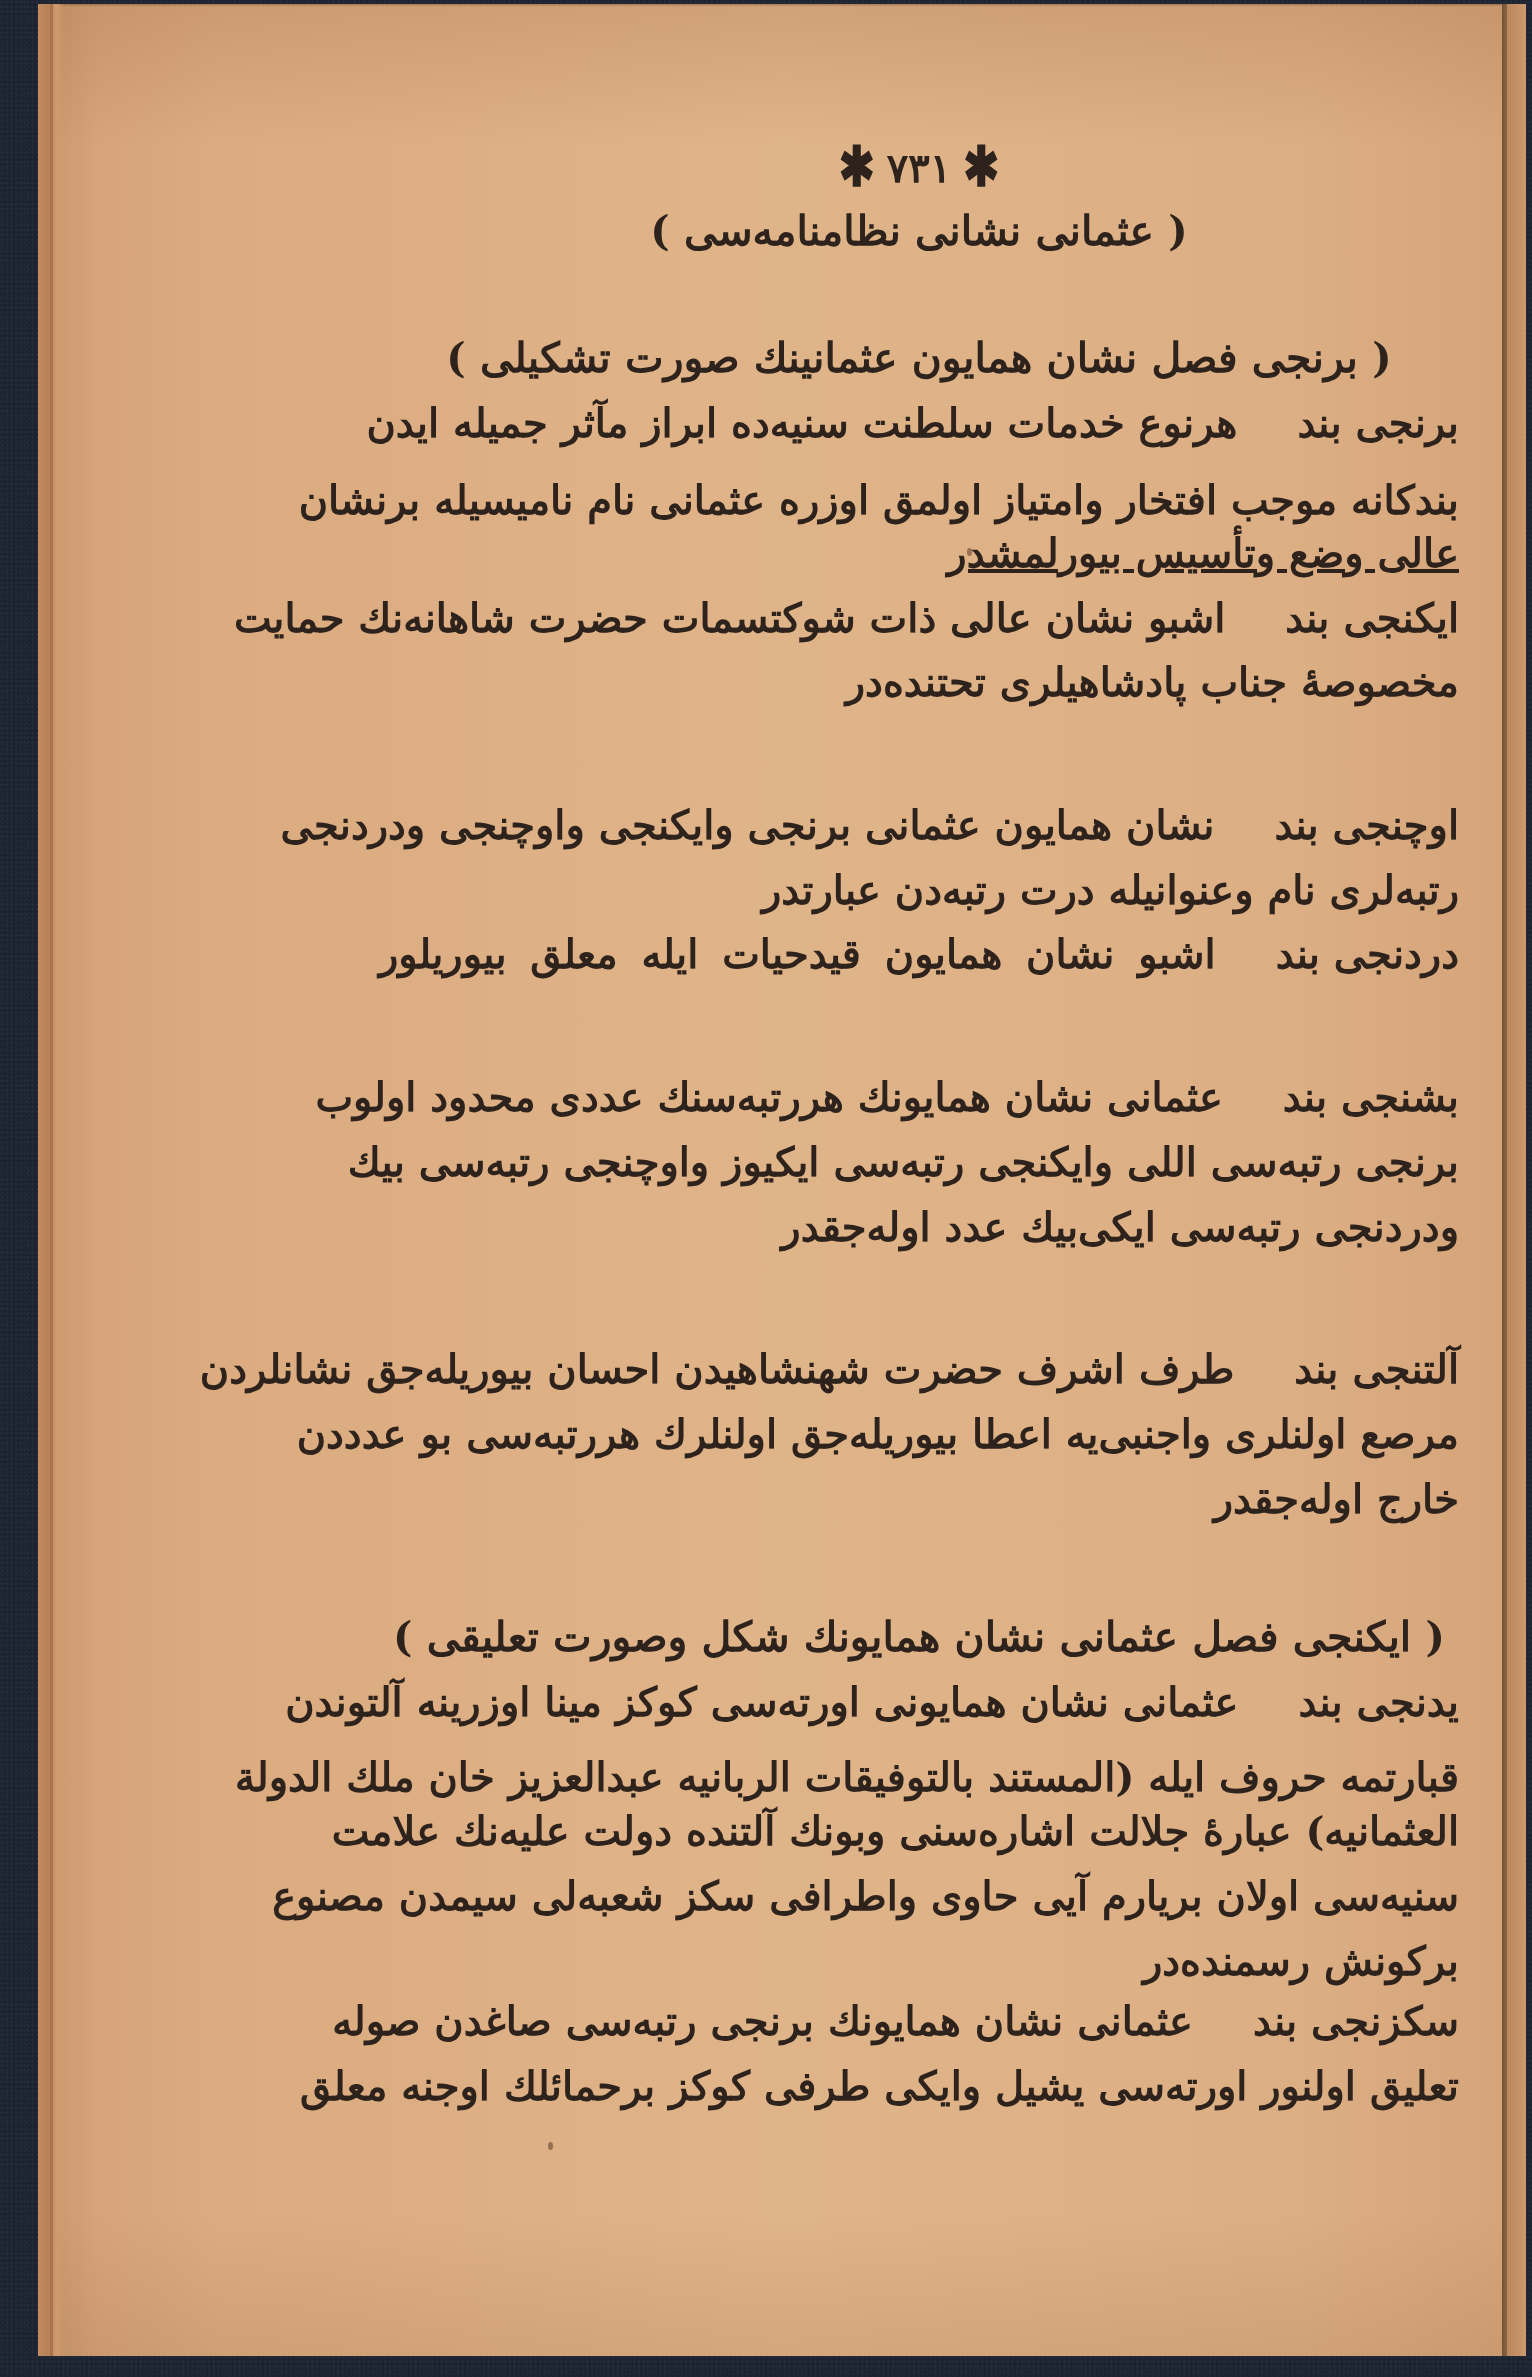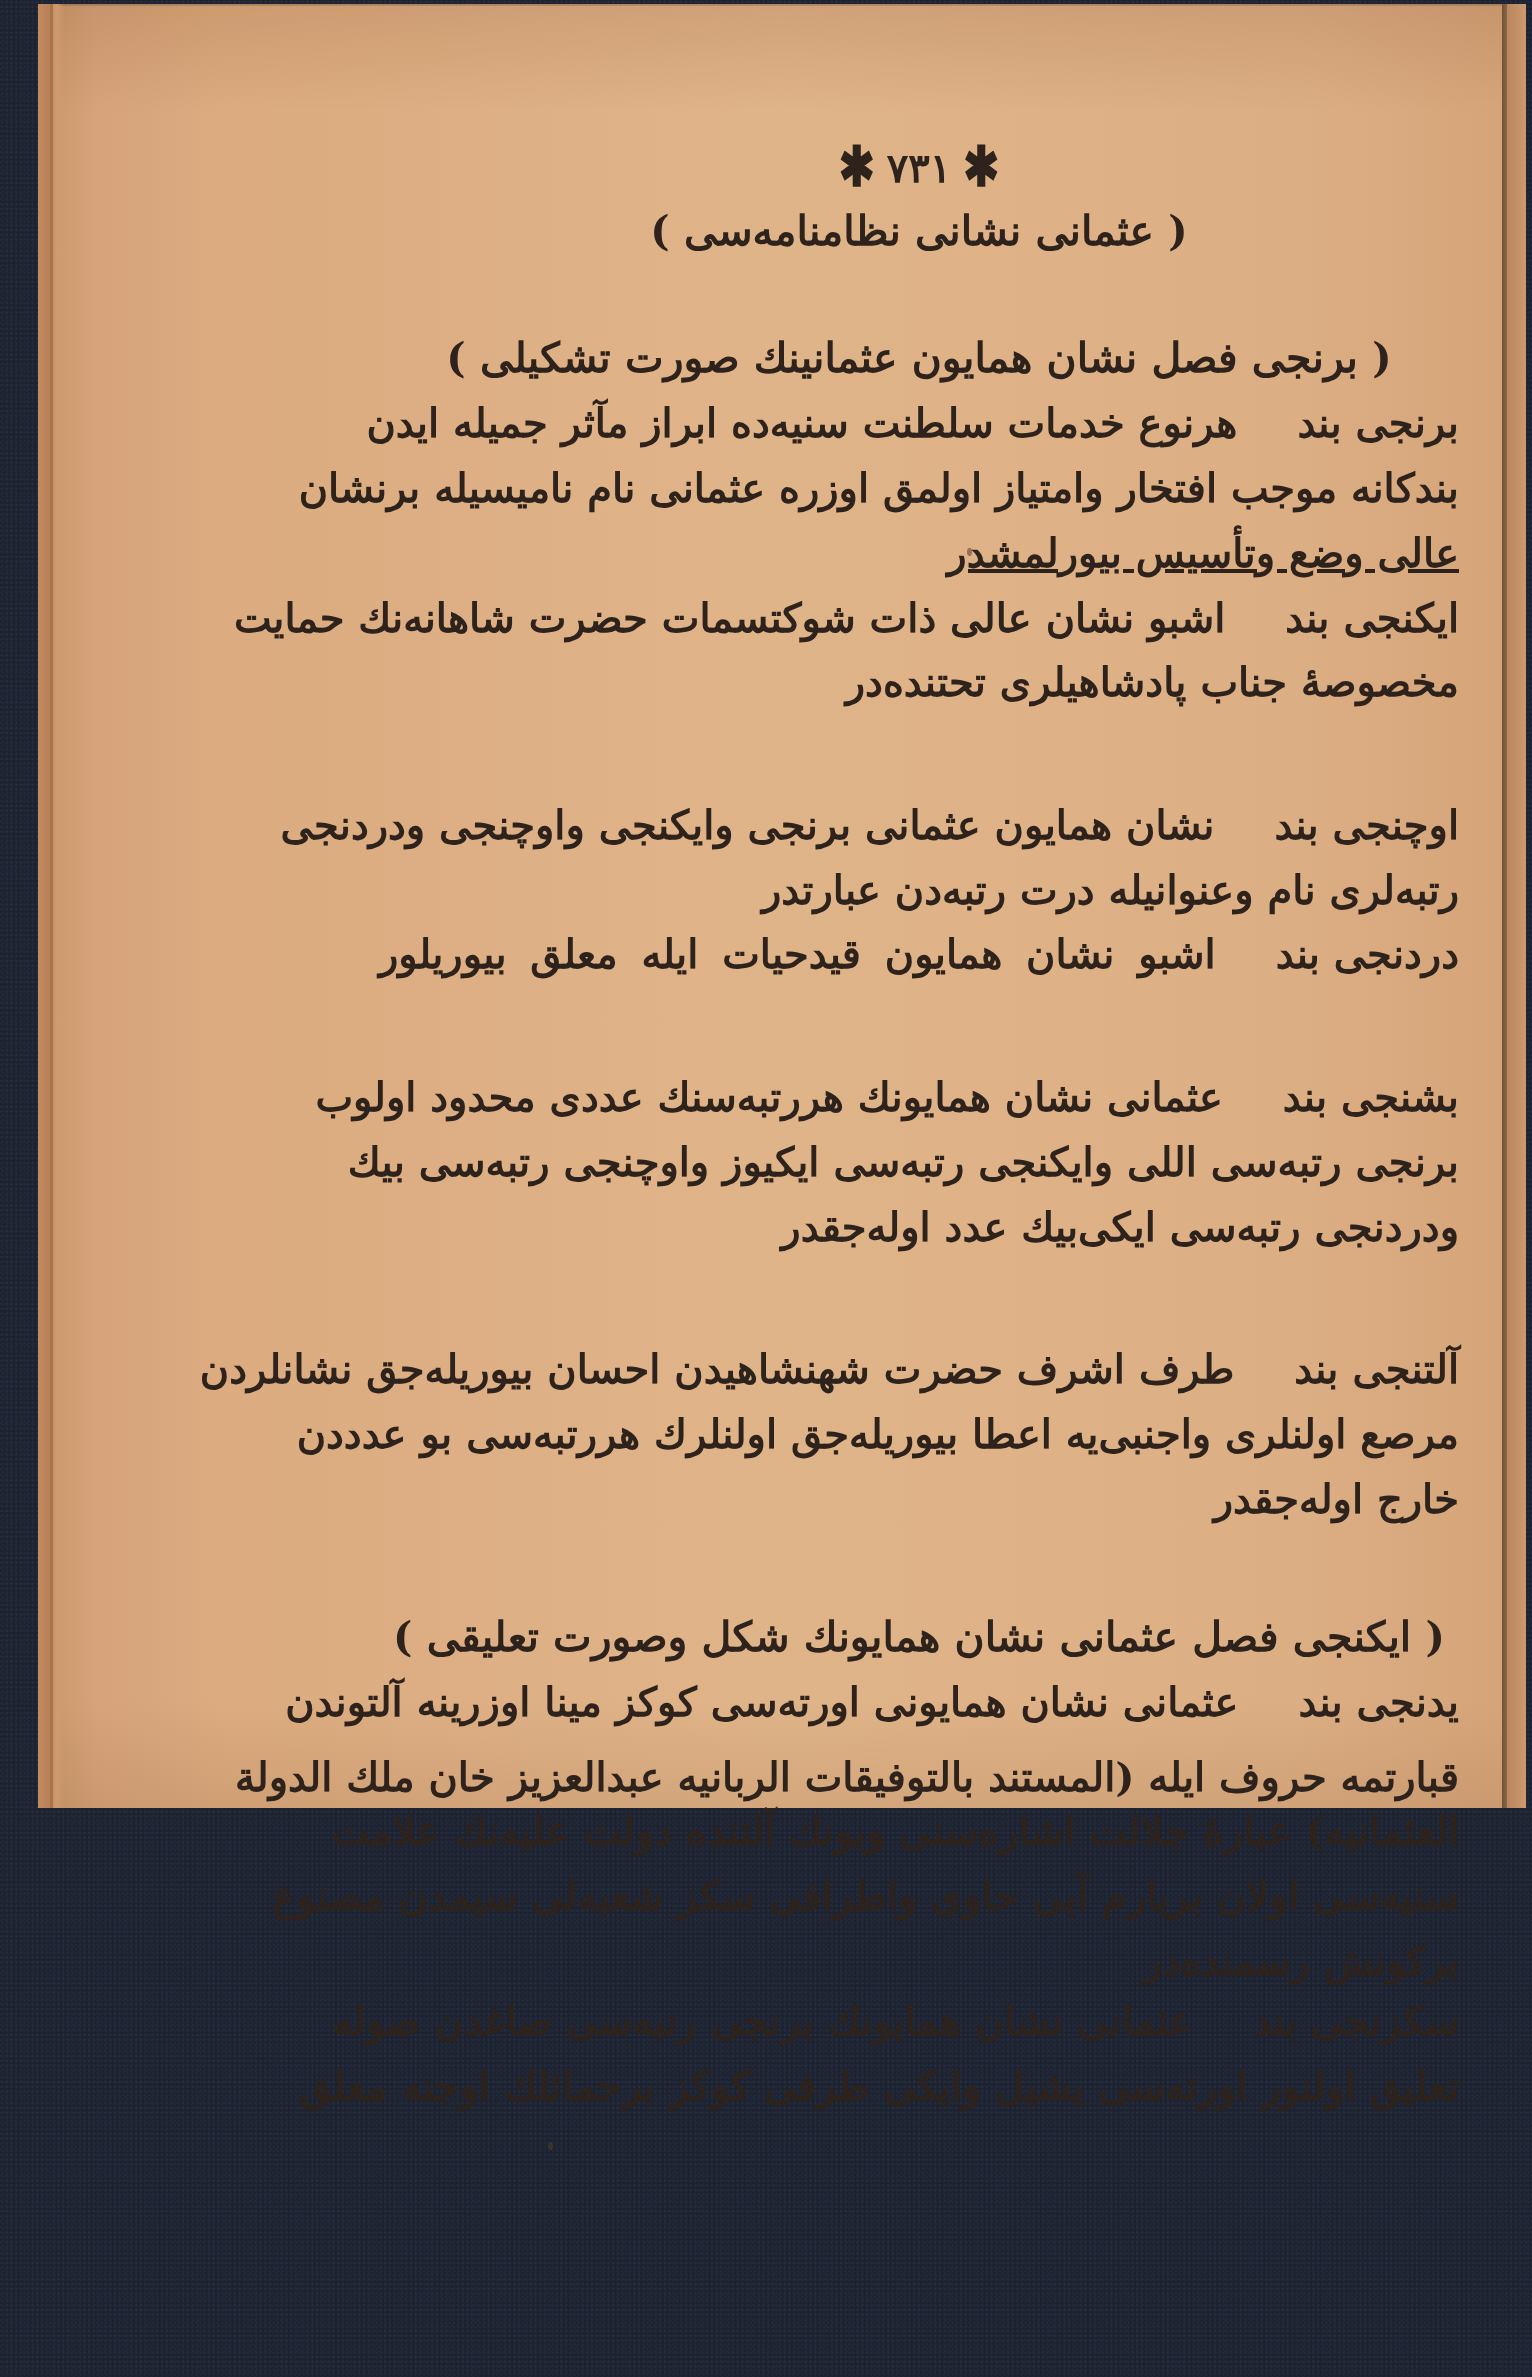--- a/index.html
+++ b/index.html
@@ -21,21 +21,21 @@
         radial-gradient(circle at 20% 30%, rgba(60,70,90,0.35) 0, transparent 1.7px),
         radial-gradient(circle at 70% 60%, rgba(60,70,90,0.35) 0, transparent 1.7px),
         #1c2230;
       background-size: 5.2px 5.2px, 4.3px 4.3px, auto;
     }
     .page {
       position: absolute;
       left: 38px;
       top: 3.5px;
       width: 1488px;
-      height: 1804px;
+      height: 2352px;
       background:
         linear-gradient(180deg, rgba(150,95,55,0.22) 0%, rgba(0,0,0,0) 6%, rgba(0,0,0,0) 94%, rgba(140,90,50,0.15) 100%),
         linear-gradient(90deg, #c8966a 0%, #d6a37a 4%, #dcab80 12%, #e0b489 50%, #dcae84 85%, #d5a378 100%);
       border-radius: 0 0 0 15.6px;
       box-shadow: inset 0 1.7px 0 rgba(80,50,30,0.25);
     }
     .page-edge-left {
       position: absolute;
       left: 0;
       top: 0;
@@ -159,21 +159,21 @@
       <span class="ornament">✱</span><span>٧٣١</span><span class="ornament">✱</span>
     </div>
 
     <div class="main-title">( عثمانی نشانی نظامنامه‌سی )</div>
 
     <div class="section-heading" style="top:194px;">( برنجی فصل نشان همایون عثمانینك صورت تشکیلی )</div>
 
     <div class="line" style="top:259px;">
       <span class="article-label">برنجی بند</span><span>هرنوع خدمات سلطنت سنیه‌ده ابراز مآثر جمیله ایدن</span>
     </div>
-    <div class="line" style="top:324px;">بندکانه موجب افتخار وامتیاز اولمق اوزره عثمانی نام نامیسیله برنشان</div>
+    <div class="line" style="top:336px;">بندکانه موجب افتخار وامتیاز اولمق اوزره عثمانی نام نامیسیله برنشان</div>
     <div class="line short" style="top:389px;text-decoration:underline;">عالی وضع وتأسیس بیورلمشدر</div>
 
     <div class="line" style="top:454px;">
       <span class="article-label">ایکنجی بند</span><span>اشبو نشان عالی ذات شوکتسمات حضرت شاهانه‌نك حمایت</span>
     </div>
     <div class="line short" style="top:518px;">مخصوصهٔ جناب پادشاهیلری تحتنده‌در</div>
 
     <div class="line" style="top:661px;">
       <span class="article-label">اوچنجی بند</span><span>نشان همایون عثمانی برنجی وایکنجی واوچنجی ودردنجی</span>
     </div>

